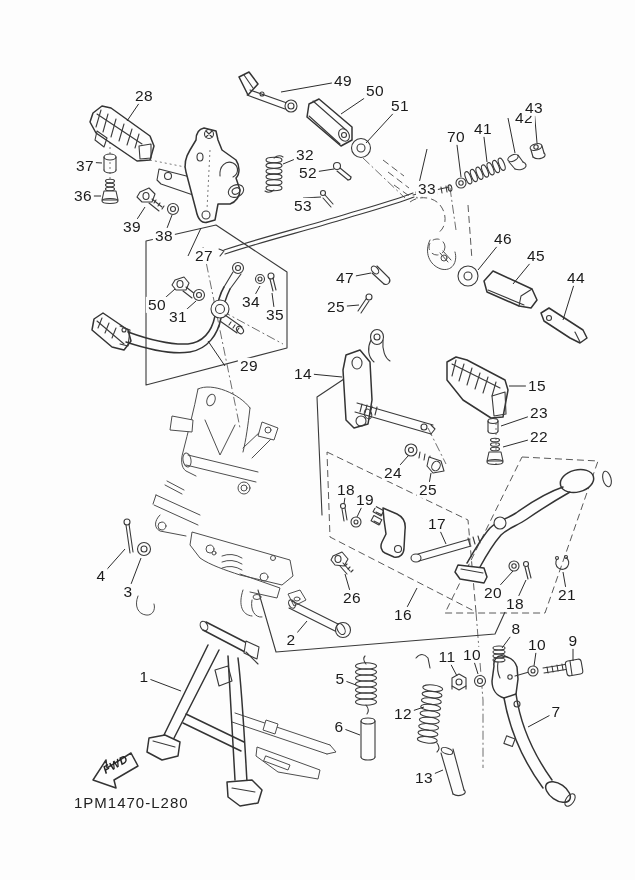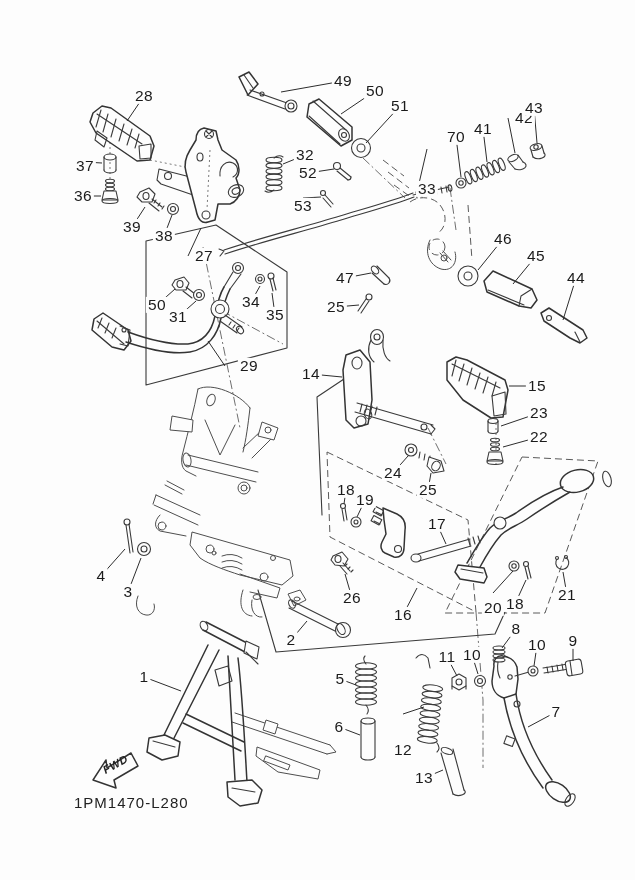--- a/index.html
+++ b/index.html
@@ -594,30 +594,30 @@
       <div class="callout" style="left: 128px; top: 592px;">3</div>
       <div class="callout" style="left: 101px; top: 576px;">4</div>
       <div class="callout" style="left: 340px; top: 679px;">5</div>
       <div class="callout" style="left: 339px; top: 727px;">6</div>
       <div class="callout" style="left: 556px; top: 712px;">7</div>
       <div class="callout" style="left: 516px; top: 629px;">8</div>
       <div class="callout" style="left: 573px; top: 641px;">9</div>
       <div class="callout" style="left: 537px; top: 645px;">10</div>
       <div class="callout" style="left: 472px; top: 655px;">10</div>
       <div class="callout" style="left: 447px; top: 657px;">11</div>
-      <div class="callout" style="left: 403px; top: 714px; margin-top: 36px;">12</div>
+      <div class="callout" style="left: 403px; top: 714px;">12</div>
       <div class="callout" style="left: 424px; top: 778px;">13</div>
-      <div class="callout" style="left: 311px; top: 374px;">14</div>
+      <div class="callout" style="left: 303px; top: 374px;">14</div>
       <div class="callout" style="left: 537px; top: 386px;">15</div>
       <div class="callout" style="left: 403px; top: 615px;">16</div>
       <div class="callout" style="left: 437px; top: 524px;">17</div>
       <div class="callout" style="left: 346px; top: 490px;">18</div>
       <div class="callout" style="left: 515px; top: 604px;">18</div>
       <div class="callout" style="left: 365px; top: 500px;">19</div>
-      <div class="callout" style="left: 493px; top: 593px; margin-top: 15px;">20</div>
+      <div class="callout" style="left: 493px; top: 593px;">20</div>
       <div class="callout" style="left: 567px; top: 595px;">21</div>
       <div class="callout" style="left: 539px; top: 437px;">22</div>
       <div class="callout" style="left: 539px; top: 413px;">23</div>
       <div class="callout" style="left: 393px; top: 473px;">24</div>
       <div class="callout" style="left: 428px; top: 490px;">25</div>
       <div class="callout" style="left: 352px; top: 598px;">26</div>
       <div class="callout" style="left: 188px; top: 256px; margin-left: 16px;">27</div>
       <div class="callout" style="left: 144px; top: 96px;">28</div>
       <div class="callout" style="left: 225px; top: 366px; margin-left: 24px;">29</div>
       <div class="callout" style="left: 157px; top: 305px;">50</div>

